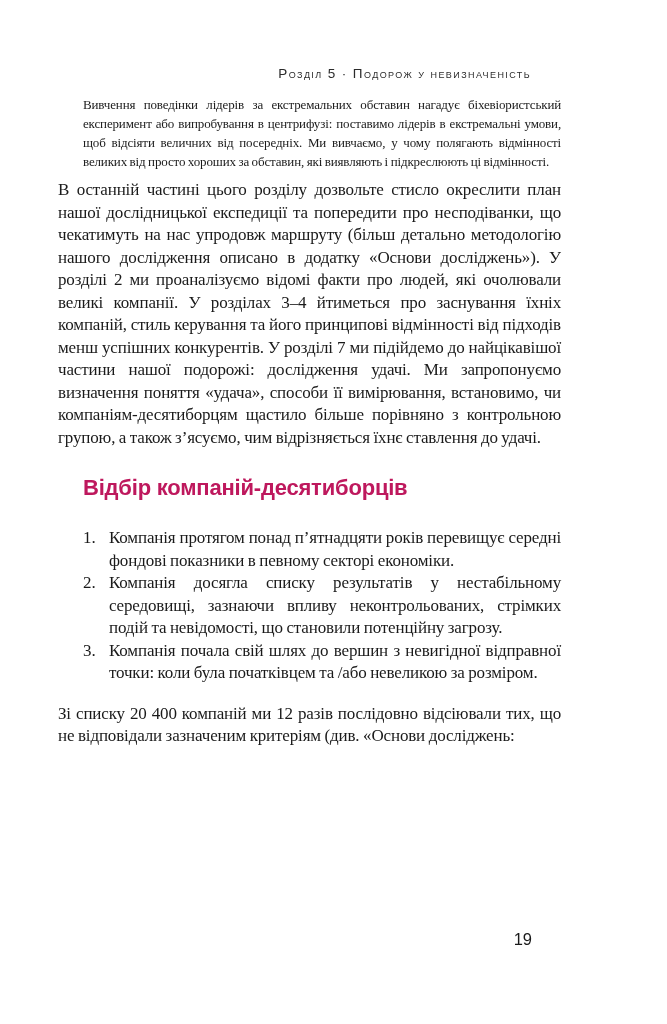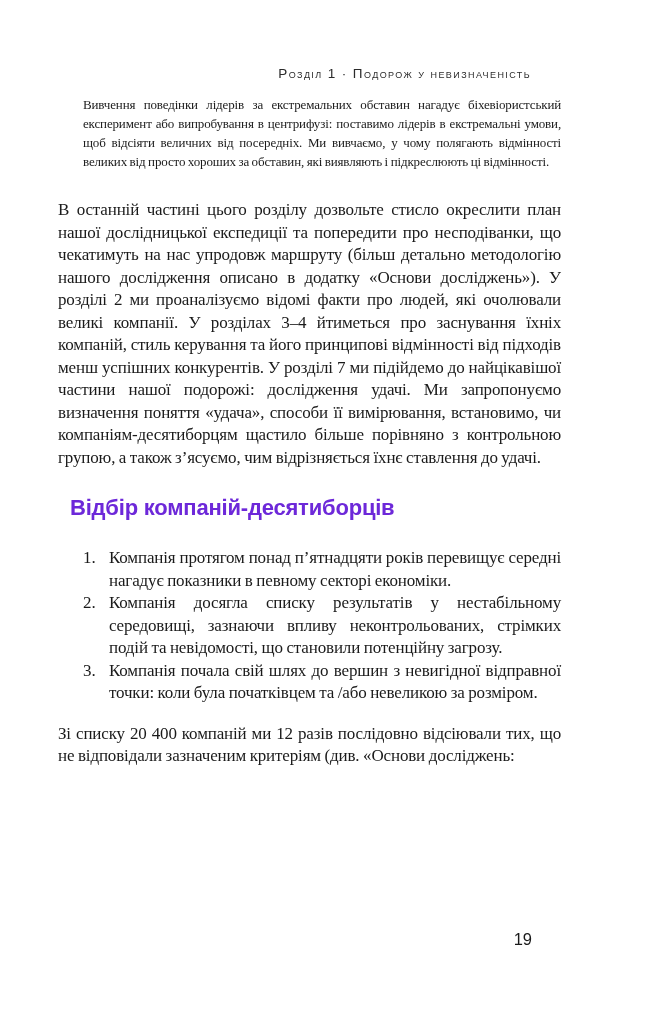--- a/index.html
+++ b/index.html
@@ -41,30 +41,30 @@
     word-spacing: -0.5px;
   }
   .body-para {
     margin: 0;
     text-align: justify;
     font-size: 17px;
     line-height: 22.5px;
     letter-spacing: -0.15px;
     word-spacing: -0.5px;
   }
-  .para-plan  { margin-top: 28px; }
+  .para-plan  { margin-top: 8px; }
   .para-intro { margin-top: 9px; }
   .para-final { margin-top: 18px; }
   .section-heading {
-    margin: 26px 0 0 12px;
+    margin: 26px 0 0 25px;
     font-family: "Liberation Sans", "DejaVu Sans", sans-serif;
     font-weight: bold;
     font-size: 22px;
     line-height: 26px;
-    color: #6d28d9;
+    color: #be185d;
     letter-spacing: -0.2px;
   }
   .criteria-list {
     margin-top: 26px;
     padding-left: 25px;
   }
   .list-item { display: flex; }
   .list-item .num {
     flex: none;
     width: 26px;
@@ -88,33 +88,33 @@
     line-height: 20px;
     color: #1a1a1a;
   }
 </style>
 </head>
 <body>
 
 <div class="page">
   <div class="content-col">
 
-    <div class="running-header">Розділ 1 · Подорож у невизначеність</div>
+    <div class="running-header">Розділ 5 · Подорож у невизначеність</div>
 
     <div class="quote">Вивчення поведінки лідерів за екстремальних обставин нагадує біхевіористський експеримент або випробування в центрифузі: поставимо лідерів в екстремальні умови, щоб відсіяти величних від посередніх. Ми вивчаємо, у чому полягають відмінності великих від просто хороших за обставин, які виявляють і підкреслюють ці відмінності.</div>
 
     <p class="body-para para-plan">В останній частині цього розділу дозвольте стисло окреслити план нашої дослідницької експедиції та попередити про несподіванки, що чекатимуть на нас упродовж маршруту (більш детально методологію нашого дослідження описано в додатку «Основи досліджень»). У розділі 2 ми проаналізуємо відомі факти про людей, які очолювали великі компанії. У розділах 3–4 йтиметься про заснування їхніх компаній, стиль керування та його принципові відмінності від підходів менш успішних конкурентів. У розділі 7 ми підійдемо до найцікавішої частини нашої подорожі: дослідження удачі. Ми запропонуємо визначення поняття «удача», способи її вимірювання, встановимо, чи компаніям-десятиборцям щастило більше порівняно з контрольною групою, а також з’ясуємо, чим відрізняється їхнє ставлення до удачі.</p>
 
     <h2 class="section-heading">Відбір компаній-десятиборців</h2>
 
 
     <div class="criteria-list">
       <div class="list-item">
         <span class="num">1.</span>
-        <span class="li-text">Компанія протягом понад п’ятнадцяти років перевищує середні нагадує показники в певному секторі економіки.</span>
+        <span class="li-text">Компанія протягом понад п’ятнадцяти років перевищує середні фондові показники в певному секторі економіки.</span>
       </div>
       <div class="list-item">
         <span class="num">2.</span>
         <span class="li-text">Компанія досягла списку результатів у нестабільному середовищі, зазнаючи впливу неконтрольованих, стрімких подій та невідомості, що становили потенційну загрозу.</span>
       </div>
       <div class="list-item">
         <span class="num">3.</span>
         <span class="li-text">Компанія почала свій шлях до вершин з невигідної відправної точки: коли була початківцем та /або невеликою за розміром.</span>
       </div>
     </div>

